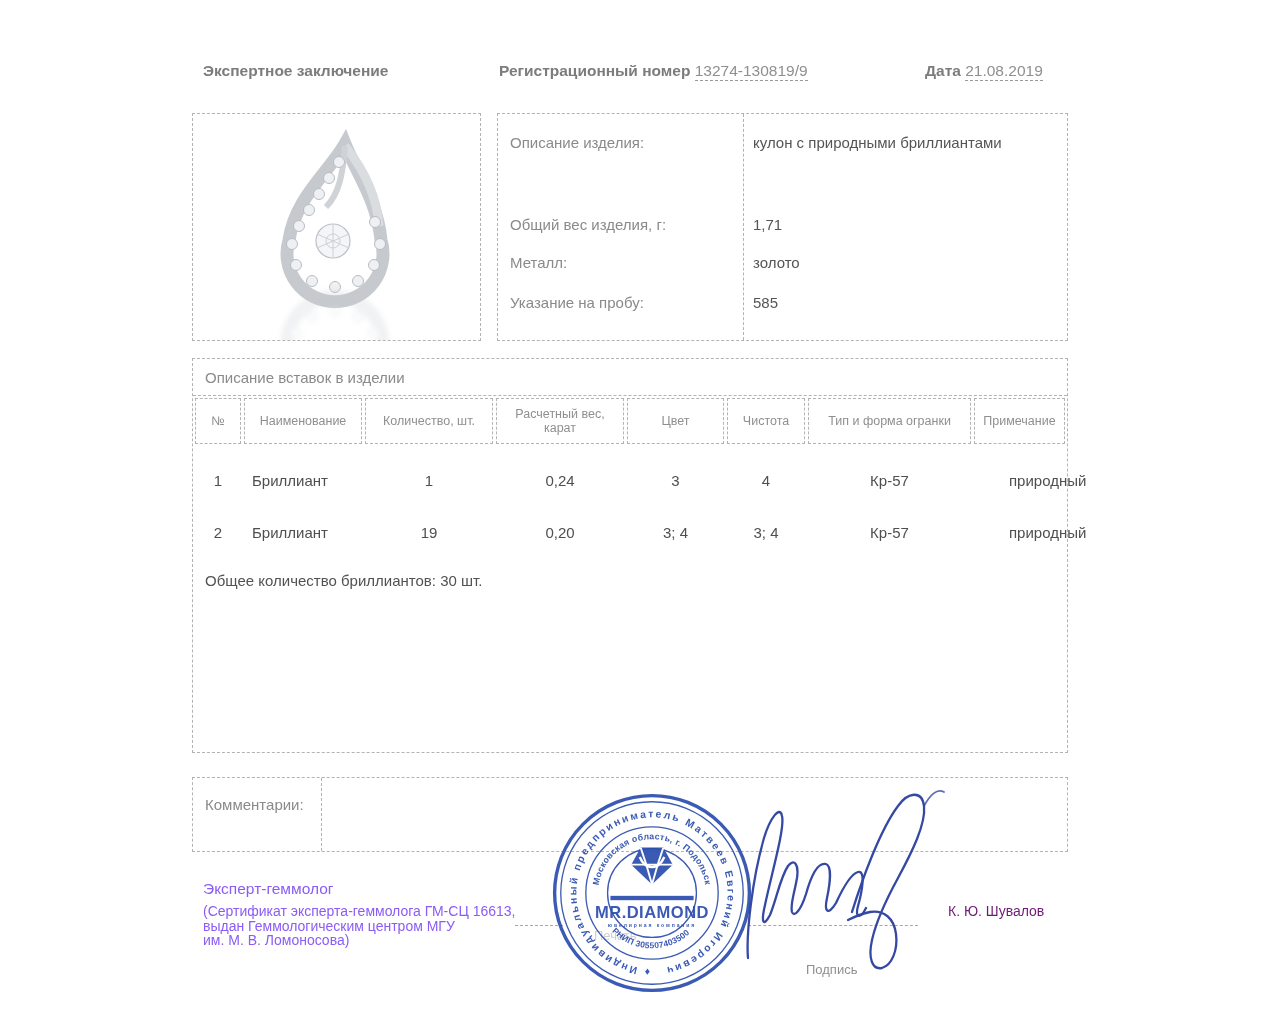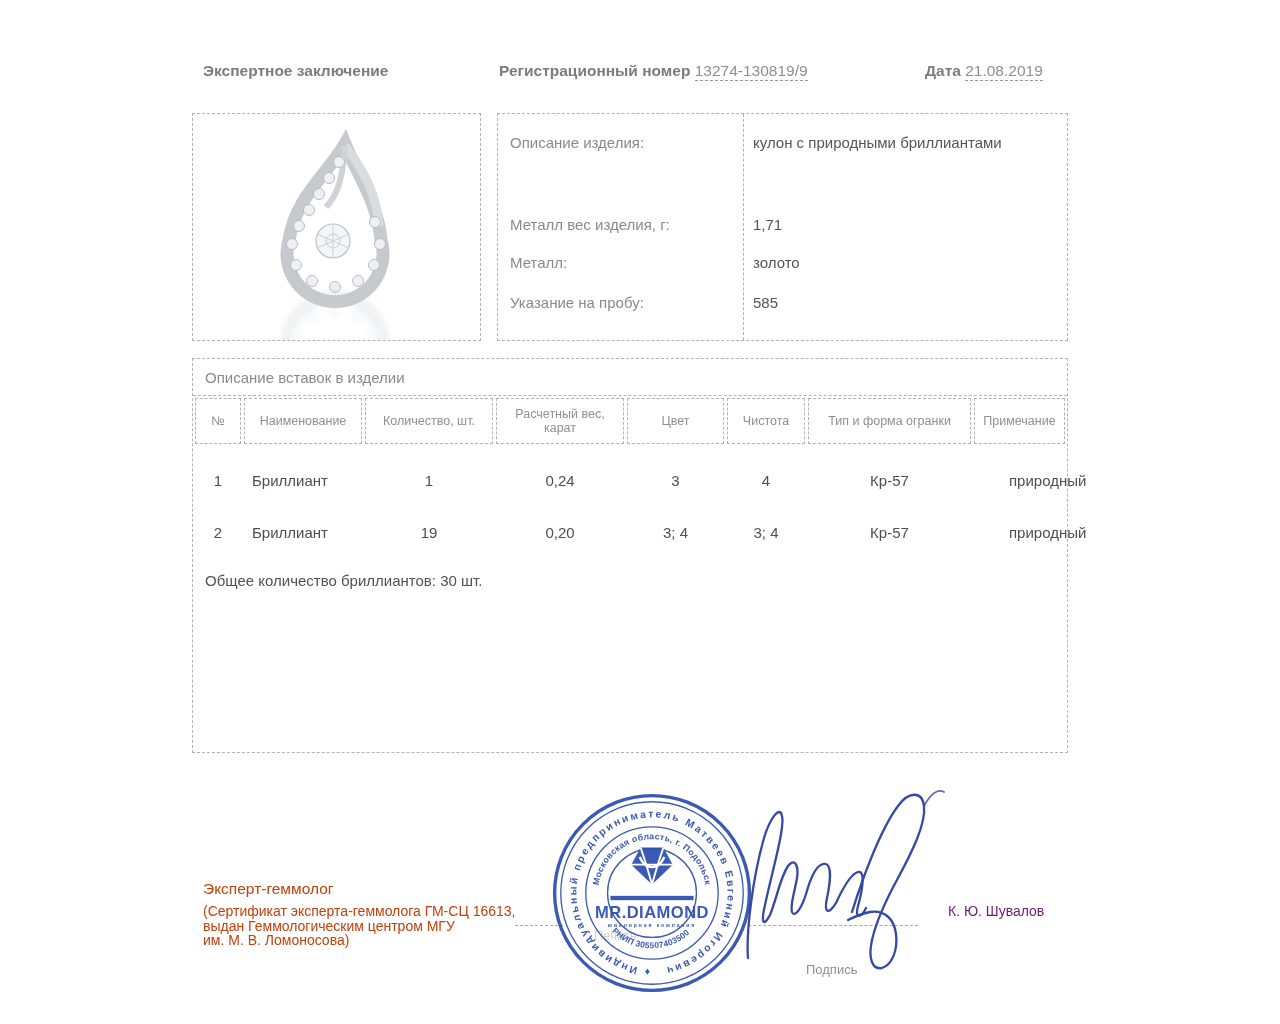--- a/index.html
+++ b/index.html
@@ -37,21 +37,21 @@
   .td.a-left  { justify-content:flex-start; padding-left:8px; }
   .td.a-right { justify-content:flex-end; padding-right:6px;margin-left:35px; }
   .totals { display:flex; justify-content:space-between; padding:14px 12px 0; color:#525252; font-size:15px; }
 
   
   .com-box { position:absolute; left:192px; top:777px; width:876px; height:75px; }
   .com-div { position:absolute; left:128px; top:0; bottom:0; width:0; border-left:1px dashed #b3b3b3; }
   .com-lbl { position:absolute; left:12px; top:18px; font-size:15px; }
 
   
-  .expert { position:absolute; left:203px; top:880px; color:#c2410c; }
+  .expert { position:absolute; left:203px; top:880px; color:#8b5cf6; }
   .expert .t { font-size:15.5px; margin-bottom:6px; }
   .expert .s { font-size:14px; line-height:14.5px; }
 
   .sig-line { position:absolute; top:925px; height:0; border-top:1.5px dashed #a8a8a8; }
   .cap { position:absolute; color:#8f8f8f; font-size:13px; }
   .stamp-cap { left:594px; top:928px; color:#a8a8a8; opacity:.55; }
   .sign-cap { left:806px; top:934px;margin-top:28px; }
   .expert-name { position:absolute; left:948px; top:903px; font-size:14px; color:#701a75; }
 
   .stamp-svg { position:absolute; left:548px; top:789px; width:208px; height:208px; }
@@ -111,21 +111,21 @@
     </svg>
   </div>
 
   <div class="desc-box dash">
     <div class="desc-div"></div>
     <div class="f-row" style="top:20px">
       <span class="lbl">Описание изделия:</span>
       <span class="val">кулон с природными бриллиантами</span>
     </div>
     <div class="f-row" style="top:102px">
-      <span class="lbl">Металл вес изделия, г:</span>
+      <span class="lbl">Общий вес изделия, г:</span>
       <span class="val">1,71</span>
     </div>
     <div class="f-row" style="top:140px">
       <span class="lbl">Металл:</span>
       <span class="val">золото</span>
     </div>
     <div class="f-row" style="top:180px">
       <span class="lbl">Указание на пробу:</span>
       <span class="val">585</span>
     </div>
@@ -165,20 +165,24 @@
       <div class="td">3; 4</div>
       <div class="td">Кр-57</div>
       <div class="td a-right">природный</div>
     </div>
 
     <div class="totals">
       <span>Общее количество бриллиантов: 30 шт.</span>
     </div>
   </div>
 
+  <div class="com-box dash">
+    <div class="com-div"></div>
+    <div class="com-lbl lbl">Комментарии:</div>
+  </div>
 
   <div class="expert">
     <div class="t">Эксперт-геммолог</div>
     <div class="s">(Сертификат эксперта-геммолога ГМ-СЦ 16613,</div>
     <div class="s">выдан Геммологическим центром МГУ</div>
     <div class="s">им. М. В. Ломоносова)</div>
   </div>
 
   <div class="sig-line" style="left:515px;width:48px"></div>
   <div class="sig-line" style="left:748px;width:170px"></div>

